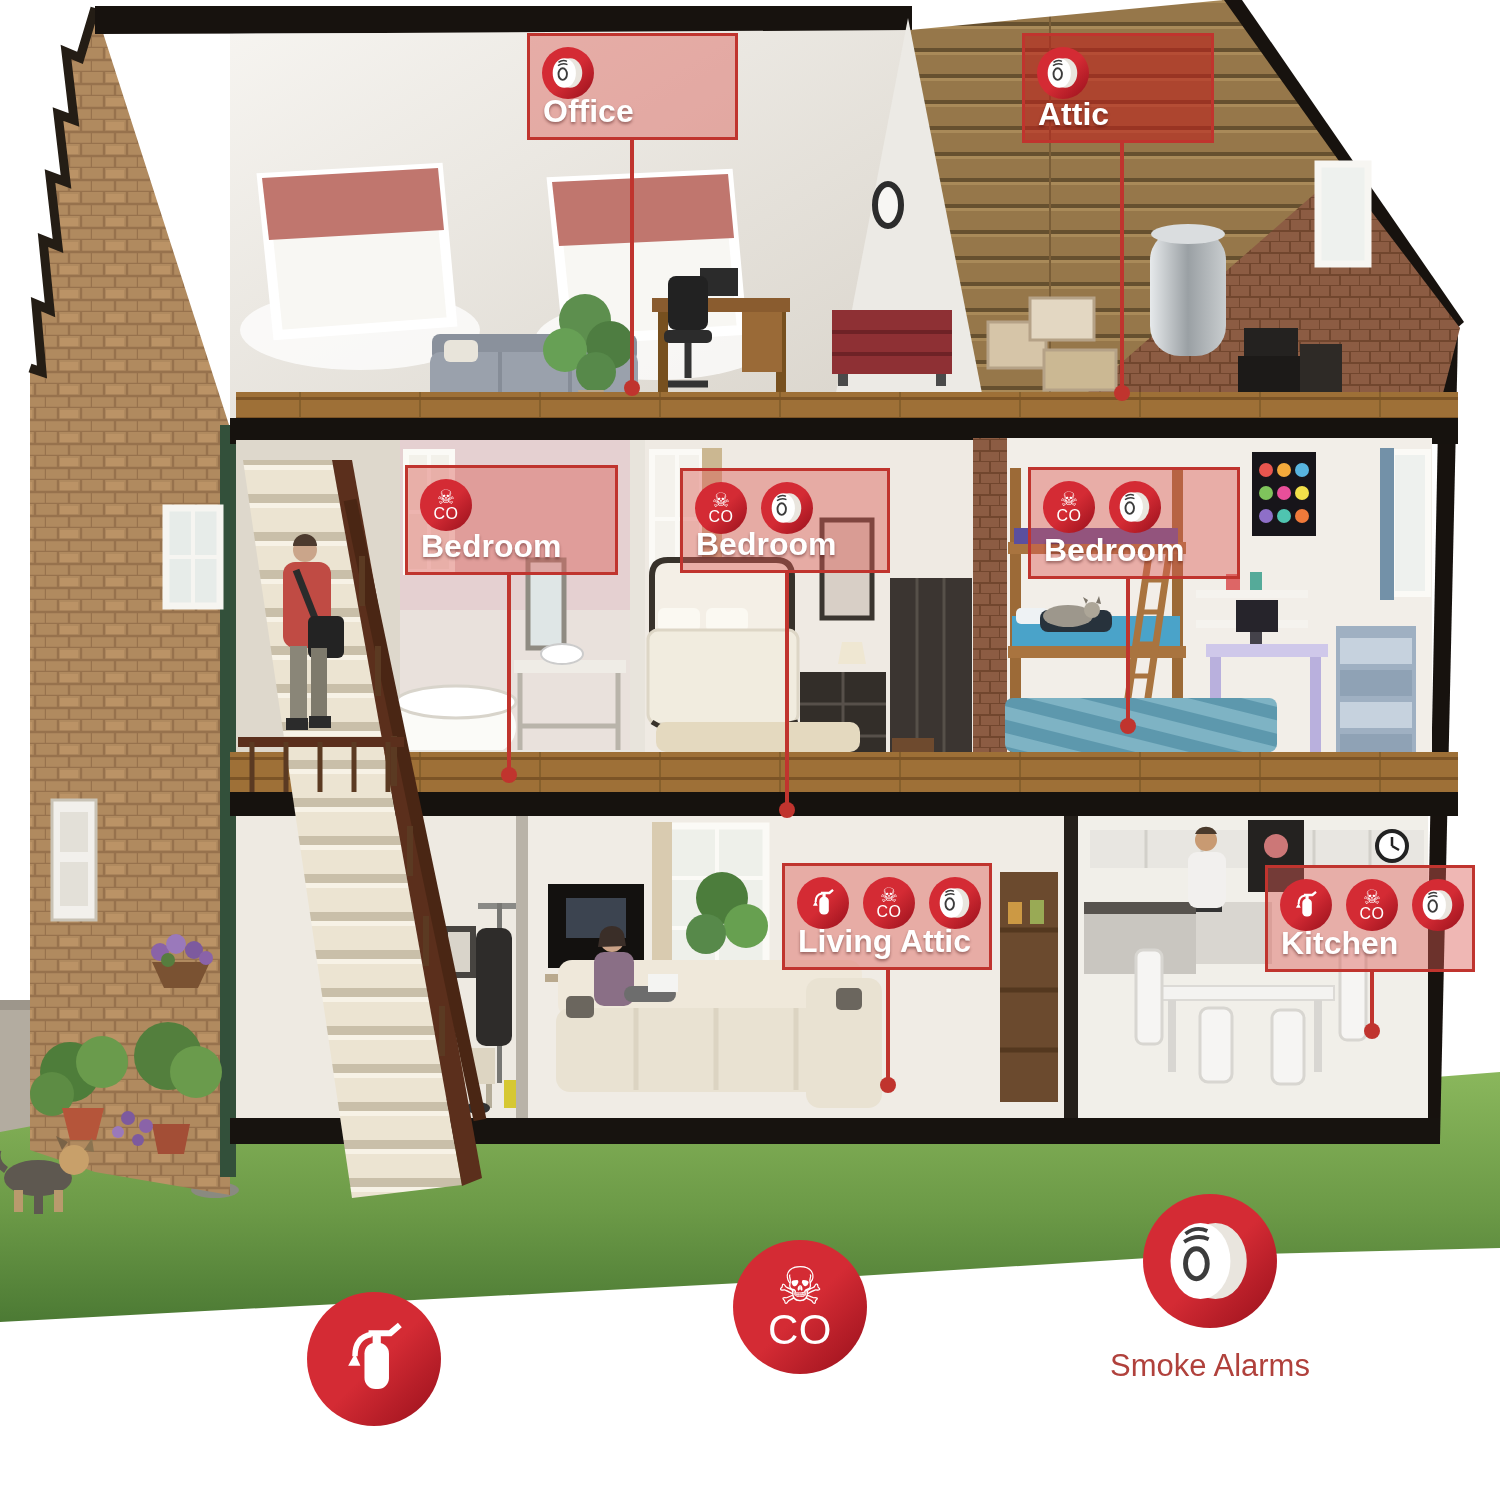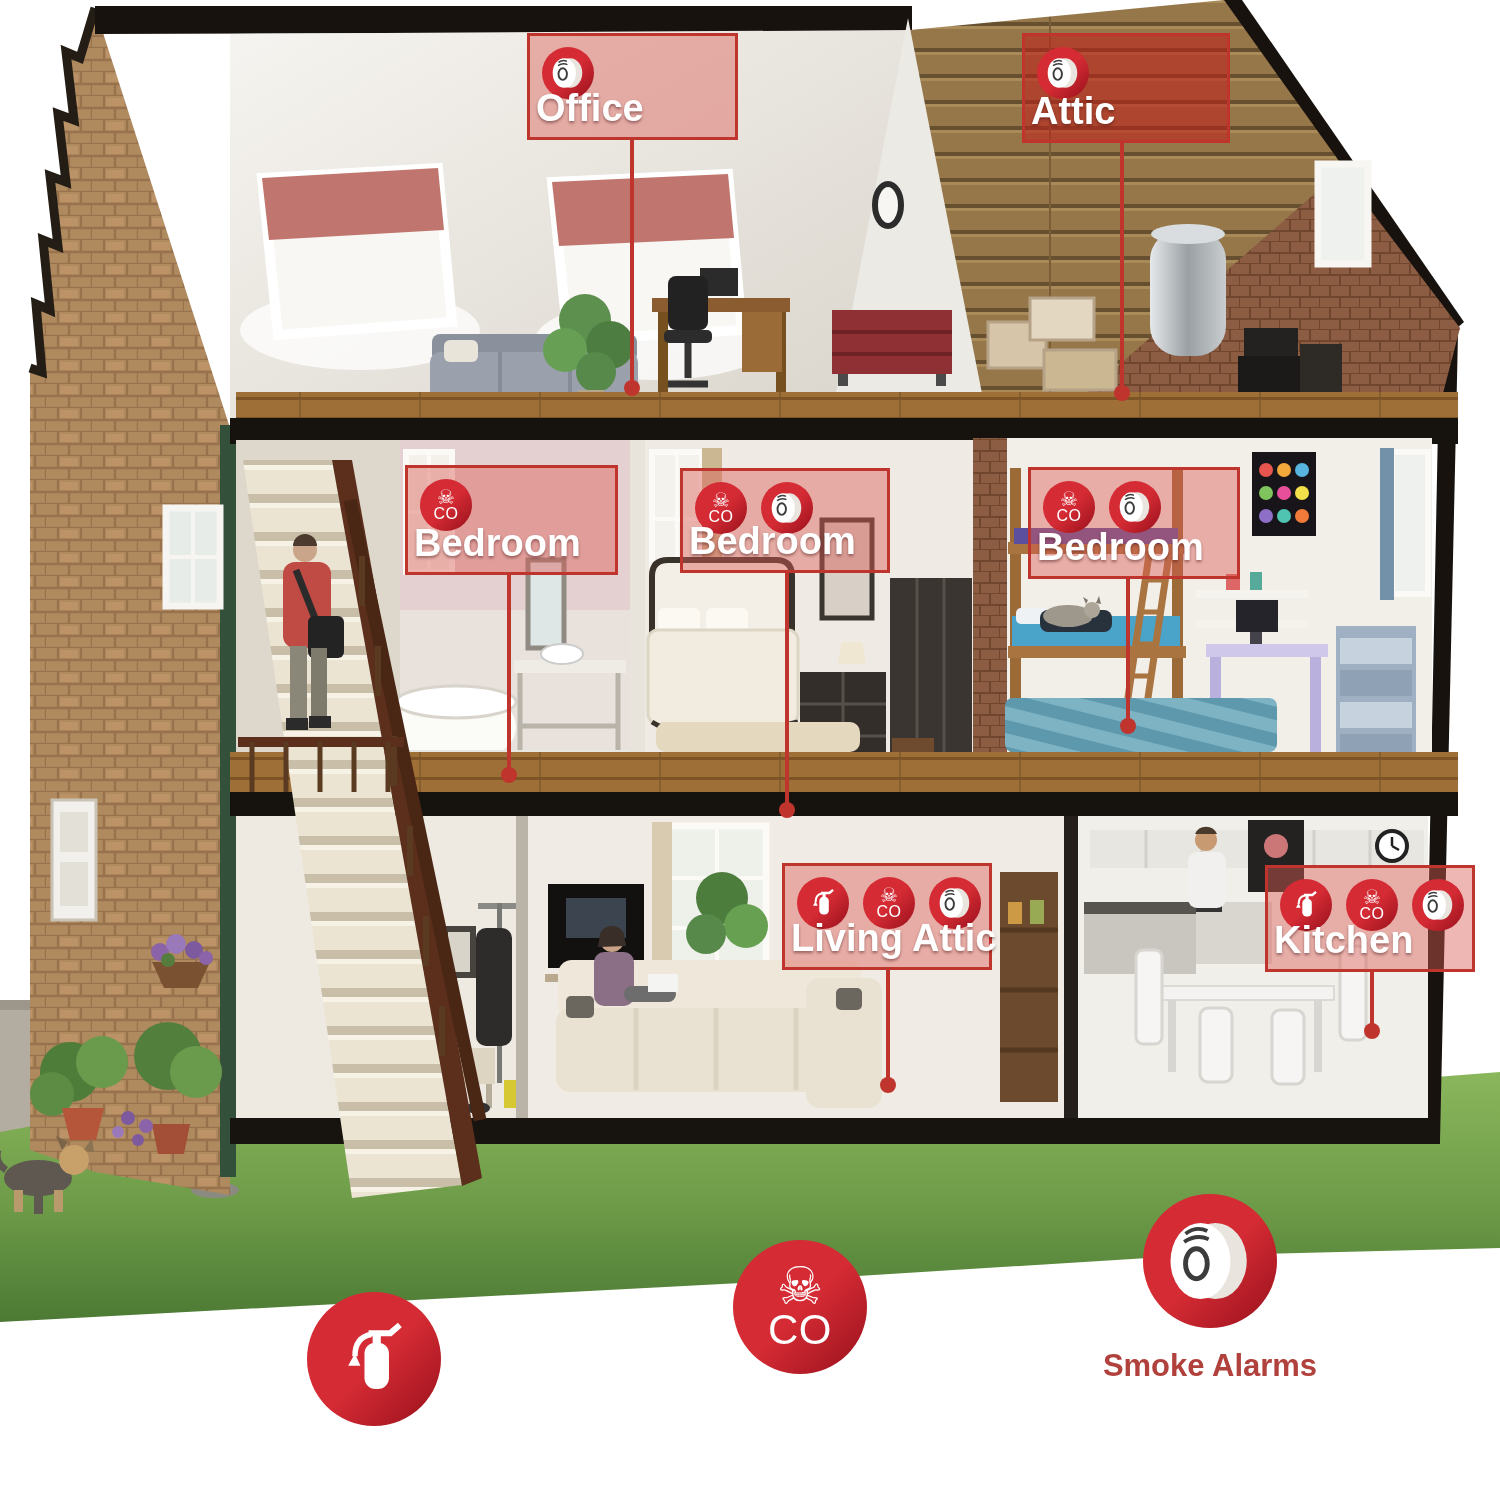--- a/index.html
+++ b/index.html
@@ -2,24 +2,24 @@
 <html><head>
 <meta charset="utf-8">
 <style>
   html,body{margin:0;padding:0;background:#fff;font-family:"Liberation Sans",sans-serif;}
   #stage{position:relative;width:1500px;height:1500px;background:#fff;overflow:hidden;}
   #stage > svg{position:absolute;left:0;top:0;}
 
   
   .room-label{position:absolute;background:rgba(219,90,84,.44);border:3px solid #c0342e;box-sizing:border-box;}
   .room-label .badges{position:absolute;left:12px;top:11px;display:flex;gap:14px;}
-  .room-name{position:absolute;left:6px;bottom:7px;color:#fff;font-weight:bold;font-size:38px;
+  .room-name{position:absolute;left:13px;bottom:7px;color:#fff;font-weight:bold;font-size:32px;
              text-shadow:0 2px 3px rgba(60,10,10,.45);white-space:nowrap;}
   .lbl-office{left:527px;top:33px;width:211px;height:107px}
-  .lbl-attic{left:1022px;top:33px;width:208px;height:110px;background:rgba(190,32,28,.58)}
+  .lbl-attic{left:1022px;top:33px;width:192px;height:110px;background:rgba(190,32,28,.58)}
   .lbl-bathroom{left:405px;top:465px;width:213px;height:110px}
   .lbl-bedroom1{left:680px;top:468px;width:210px;height:105px}
   .lbl-bedroom2{left:1028px;top:467px;width:212px;height:112px}
   .lbl-living{left:782px;top:863px;width:210px;height:107px}
   .lbl-kitchen{left:1265px;top:865px;width:210px;height:107px}
 
   
   .leader{position:absolute;width:4px;background:#c0342e;}
   .leader::after{content:"";position:absolute;left:-6px;bottom:-8px;width:16px;height:16px;border-radius:50%;background:#c0342e;}
   .lead-office{left:630px;top:140px;height:248px}
@@ -38,21 +38,21 @@
   .badge .skull{font-size:20px;line-height:17px;}
   .badge .co{font-size:16px;font-weight:normal;line-height:16px;letter-spacing:.5px;}
   .badge > svg{width:38px;height:38px;}
   .badge.lg{width:134px;height:134px;}
   .badge.lg .skull{font-size:52px;line-height:46px;}
   .badge.lg .co{font-size:42px;line-height:42px;}
   .badge.lg > svg{width:98px;height:98px;}
 
   
   .legend-item{position:absolute;display:flex;flex-direction:column;align-items:center;}
-  .legend-label{margin-top:20px;font-size:31px;font-weight:bold;color:#b0413c;white-space:nowrap;}
+  .legend-label{margin-top:20px;font-size:31px;font-weight:normal;color:#b0413c;white-space:nowrap;}
   .li-fire{left:218px;top:1292px;width:312px;}
   .li-co{left:600px;top:1240px;width:400px;}
   .li-smoke{left:1035px;top:1194px;width:350px;}
 </style>
 </head>
 <body>
 
 <div id="stage">
 
 <svg width="1500" height="1500" viewBox="0 0 1500 1500">

